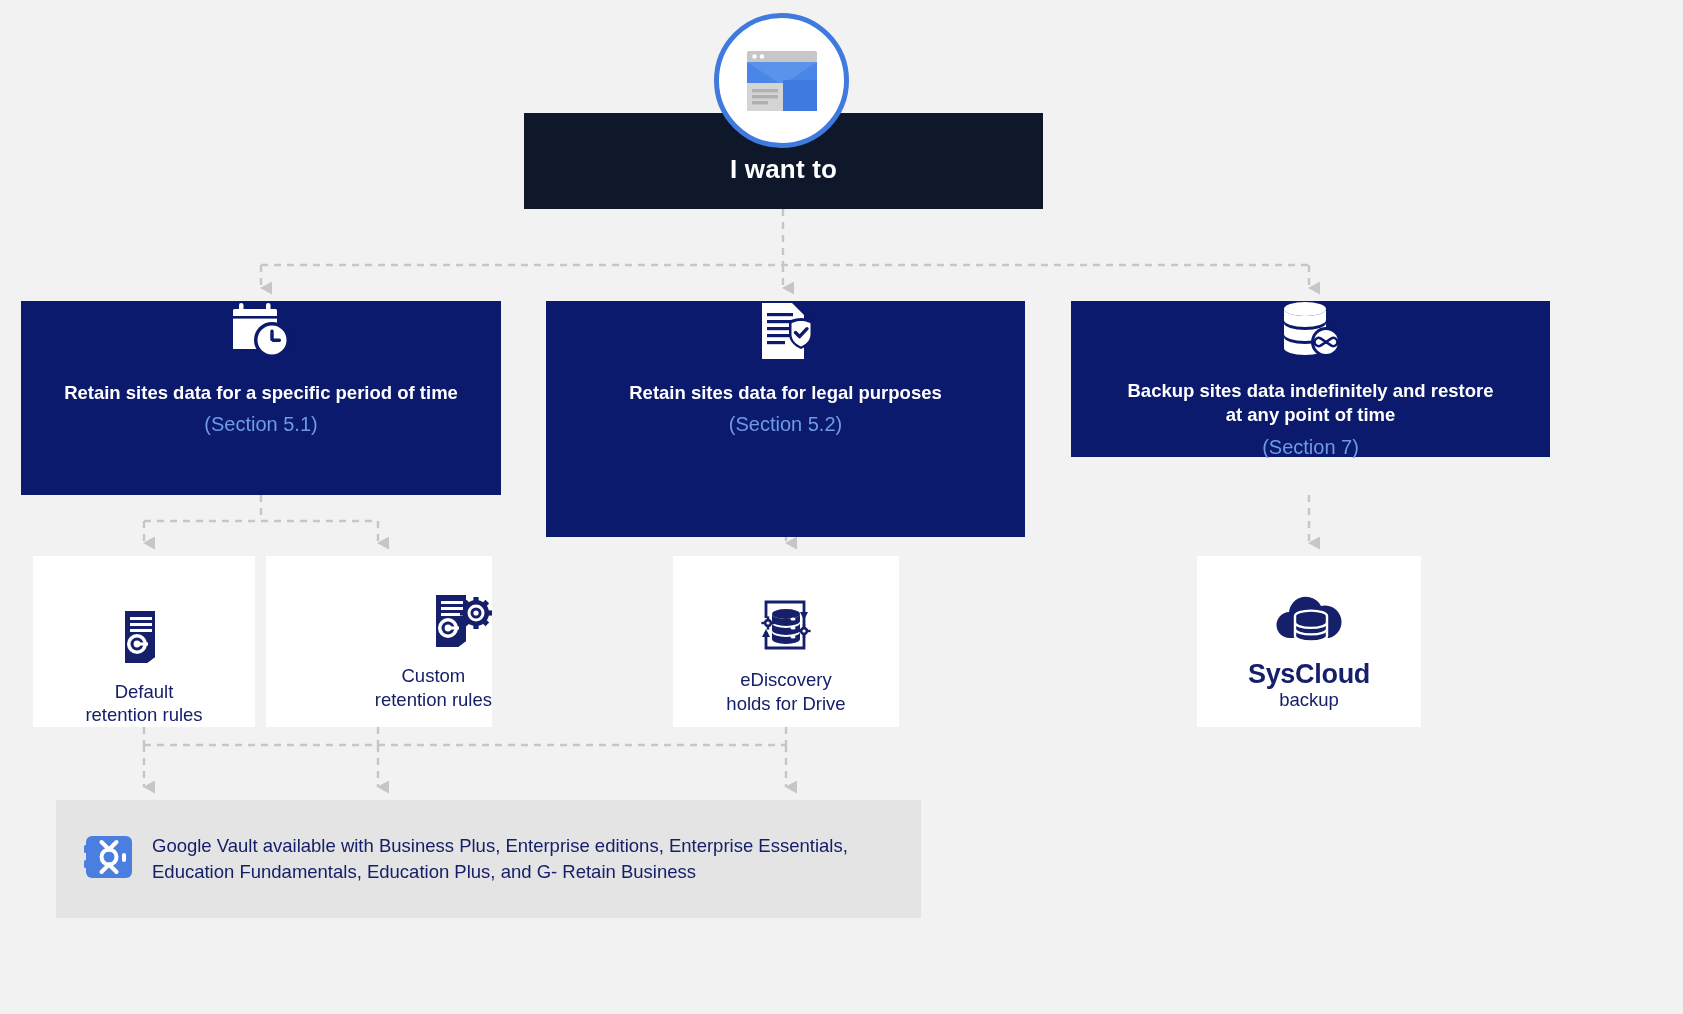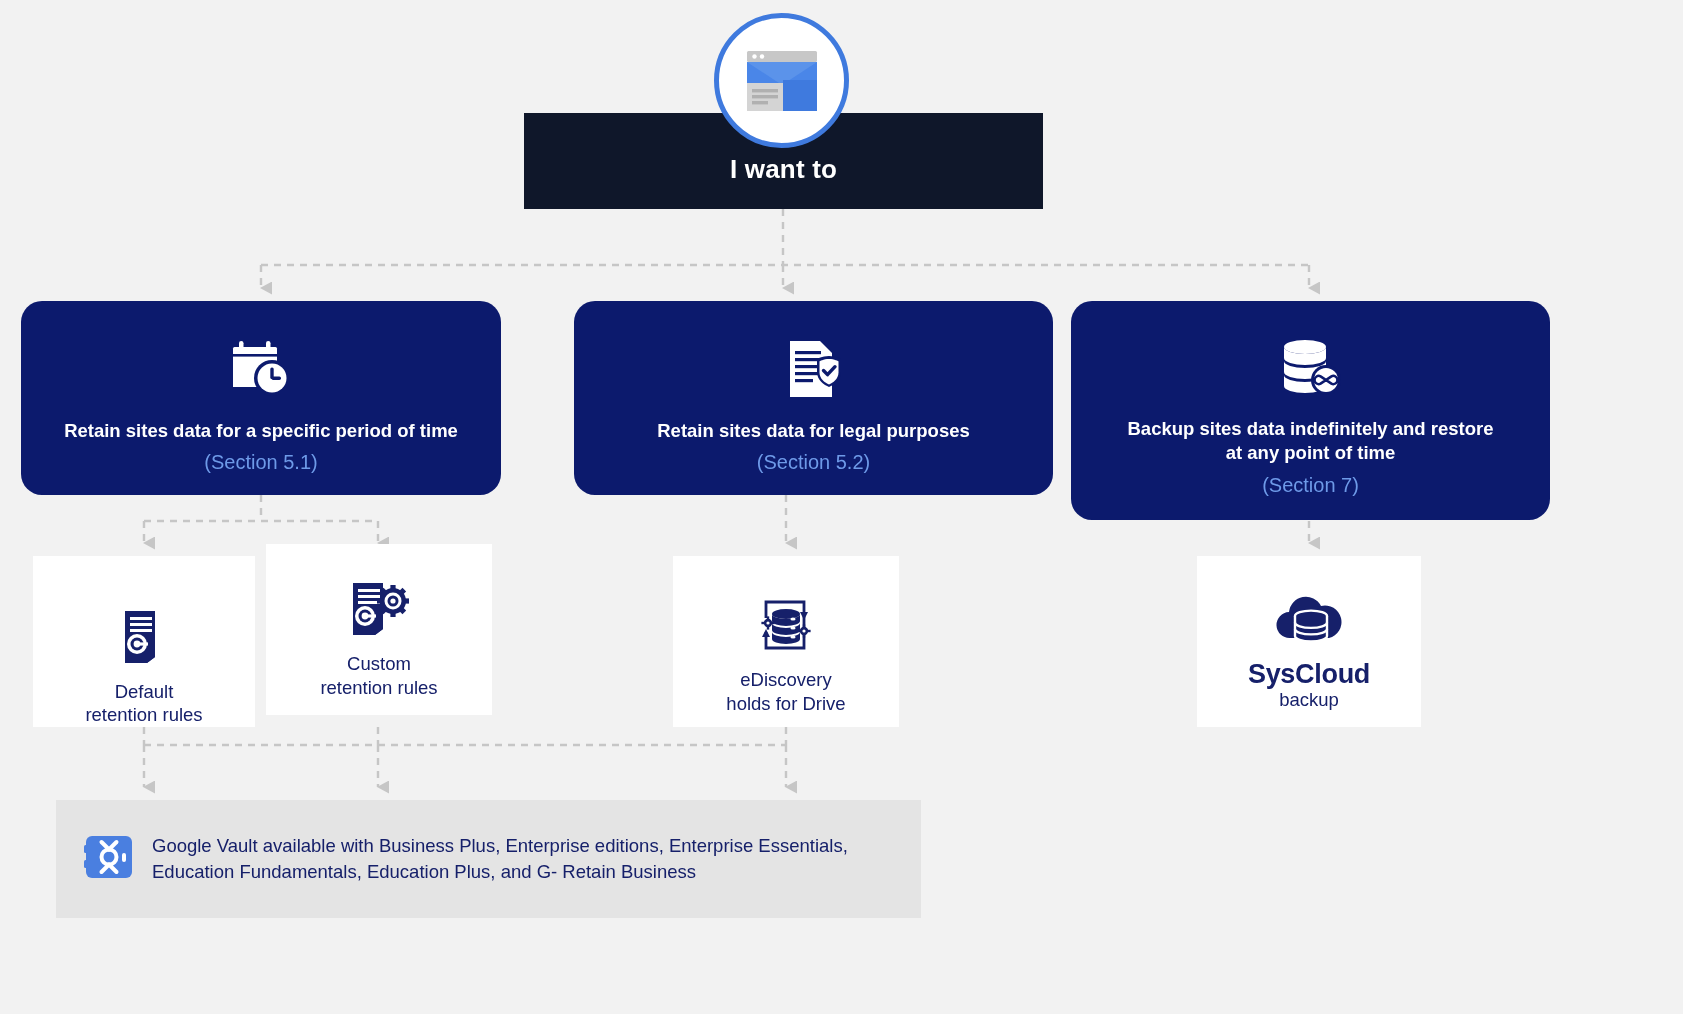--- a/index.html
+++ b/index.html
@@ -44,43 +44,41 @@
     padding-bottom: 24px;
     letter-spacing: .2px;
   }
 
   
   .navy-card {
     position: absolute;
     background: #0c1a6d;
     display: flex; flex-direction: column;
     align-items: center; justify-content: flex-start;
-    padding-top: 38px;
     z-index: 2;
-    border-radius: 21px;
   }
   .navy-card .nc-icon { margin-bottom: 16px; }
   .navy-card .nc-title {
     color: #ffffff;
     font-size: 18.5px;
     font-weight: bold;
     text-align: center;
     line-height: 1.32;
     padding: 0 14px;
   }
   .navy-card .nc-section {
     color: #6e9ae8;
     font-size: 20px;
     text-align: center;
     margin-top: 8px;
   }
 
   #card-retain-period { left: 21px;   top: 301px; width: 480px; height: 194px; }
-  #card-retain-legal  { left: 574px;  top: 301px; width: 479px; height: 194px; }
-  #card-backup        { left: 1071px; top: 301px; width: 479px; height: 219px; }
+  #card-retain-legal  { left: 546px;  top: 301px; width: 479px; height: 236px; }
+  #card-backup        { left: 1071px; top: 301px; width: 479px; height: 156px; }
 
   
   .white-card {
     position: absolute;
     background: #ffffff;
     display: flex; flex-direction: column;
     align-items: center; justify-content: flex-start;
     z-index: 2;
   }
   .white-card .wc-icon { margin-bottom: 12px; }
@@ -98,21 +96,21 @@
     line-height: 1.05;
   }
   .white-card .wc-sub {
     color: #16206a;
     font-size: 18.5px;
     text-align: center;
     line-height: 1.28;
   }
 
   #card-default-rules   { left: 33px;   top: 556px; width: 222px; height: 171px; padding-top: 38px; justify-content: flex-end; }
-  #card-custom-rules    { left: 266px;  top: 544px; width: 226px; height: 171px; padding-top: 38px; }
+  #card-custom-rules    { left: 266px;  top: 556px; width: 226px; height: 171px; padding-top: 38px; align-items: flex-end; }
   #card-ediscovery      { left: 673px;  top: 556px; width: 226px; height: 171px; padding-top: 42px; }
   #card-syscloud        { left: 1197px; top: 556px; width: 224px; height: 171px; padding-top: 38px; }
 
   
   .footer-note {
     position: absolute;
     left: 33px; top: 800px;
     width: 865px; height: 118px;
     background: #e4e4e4;
     display: flex; align-items: center;

